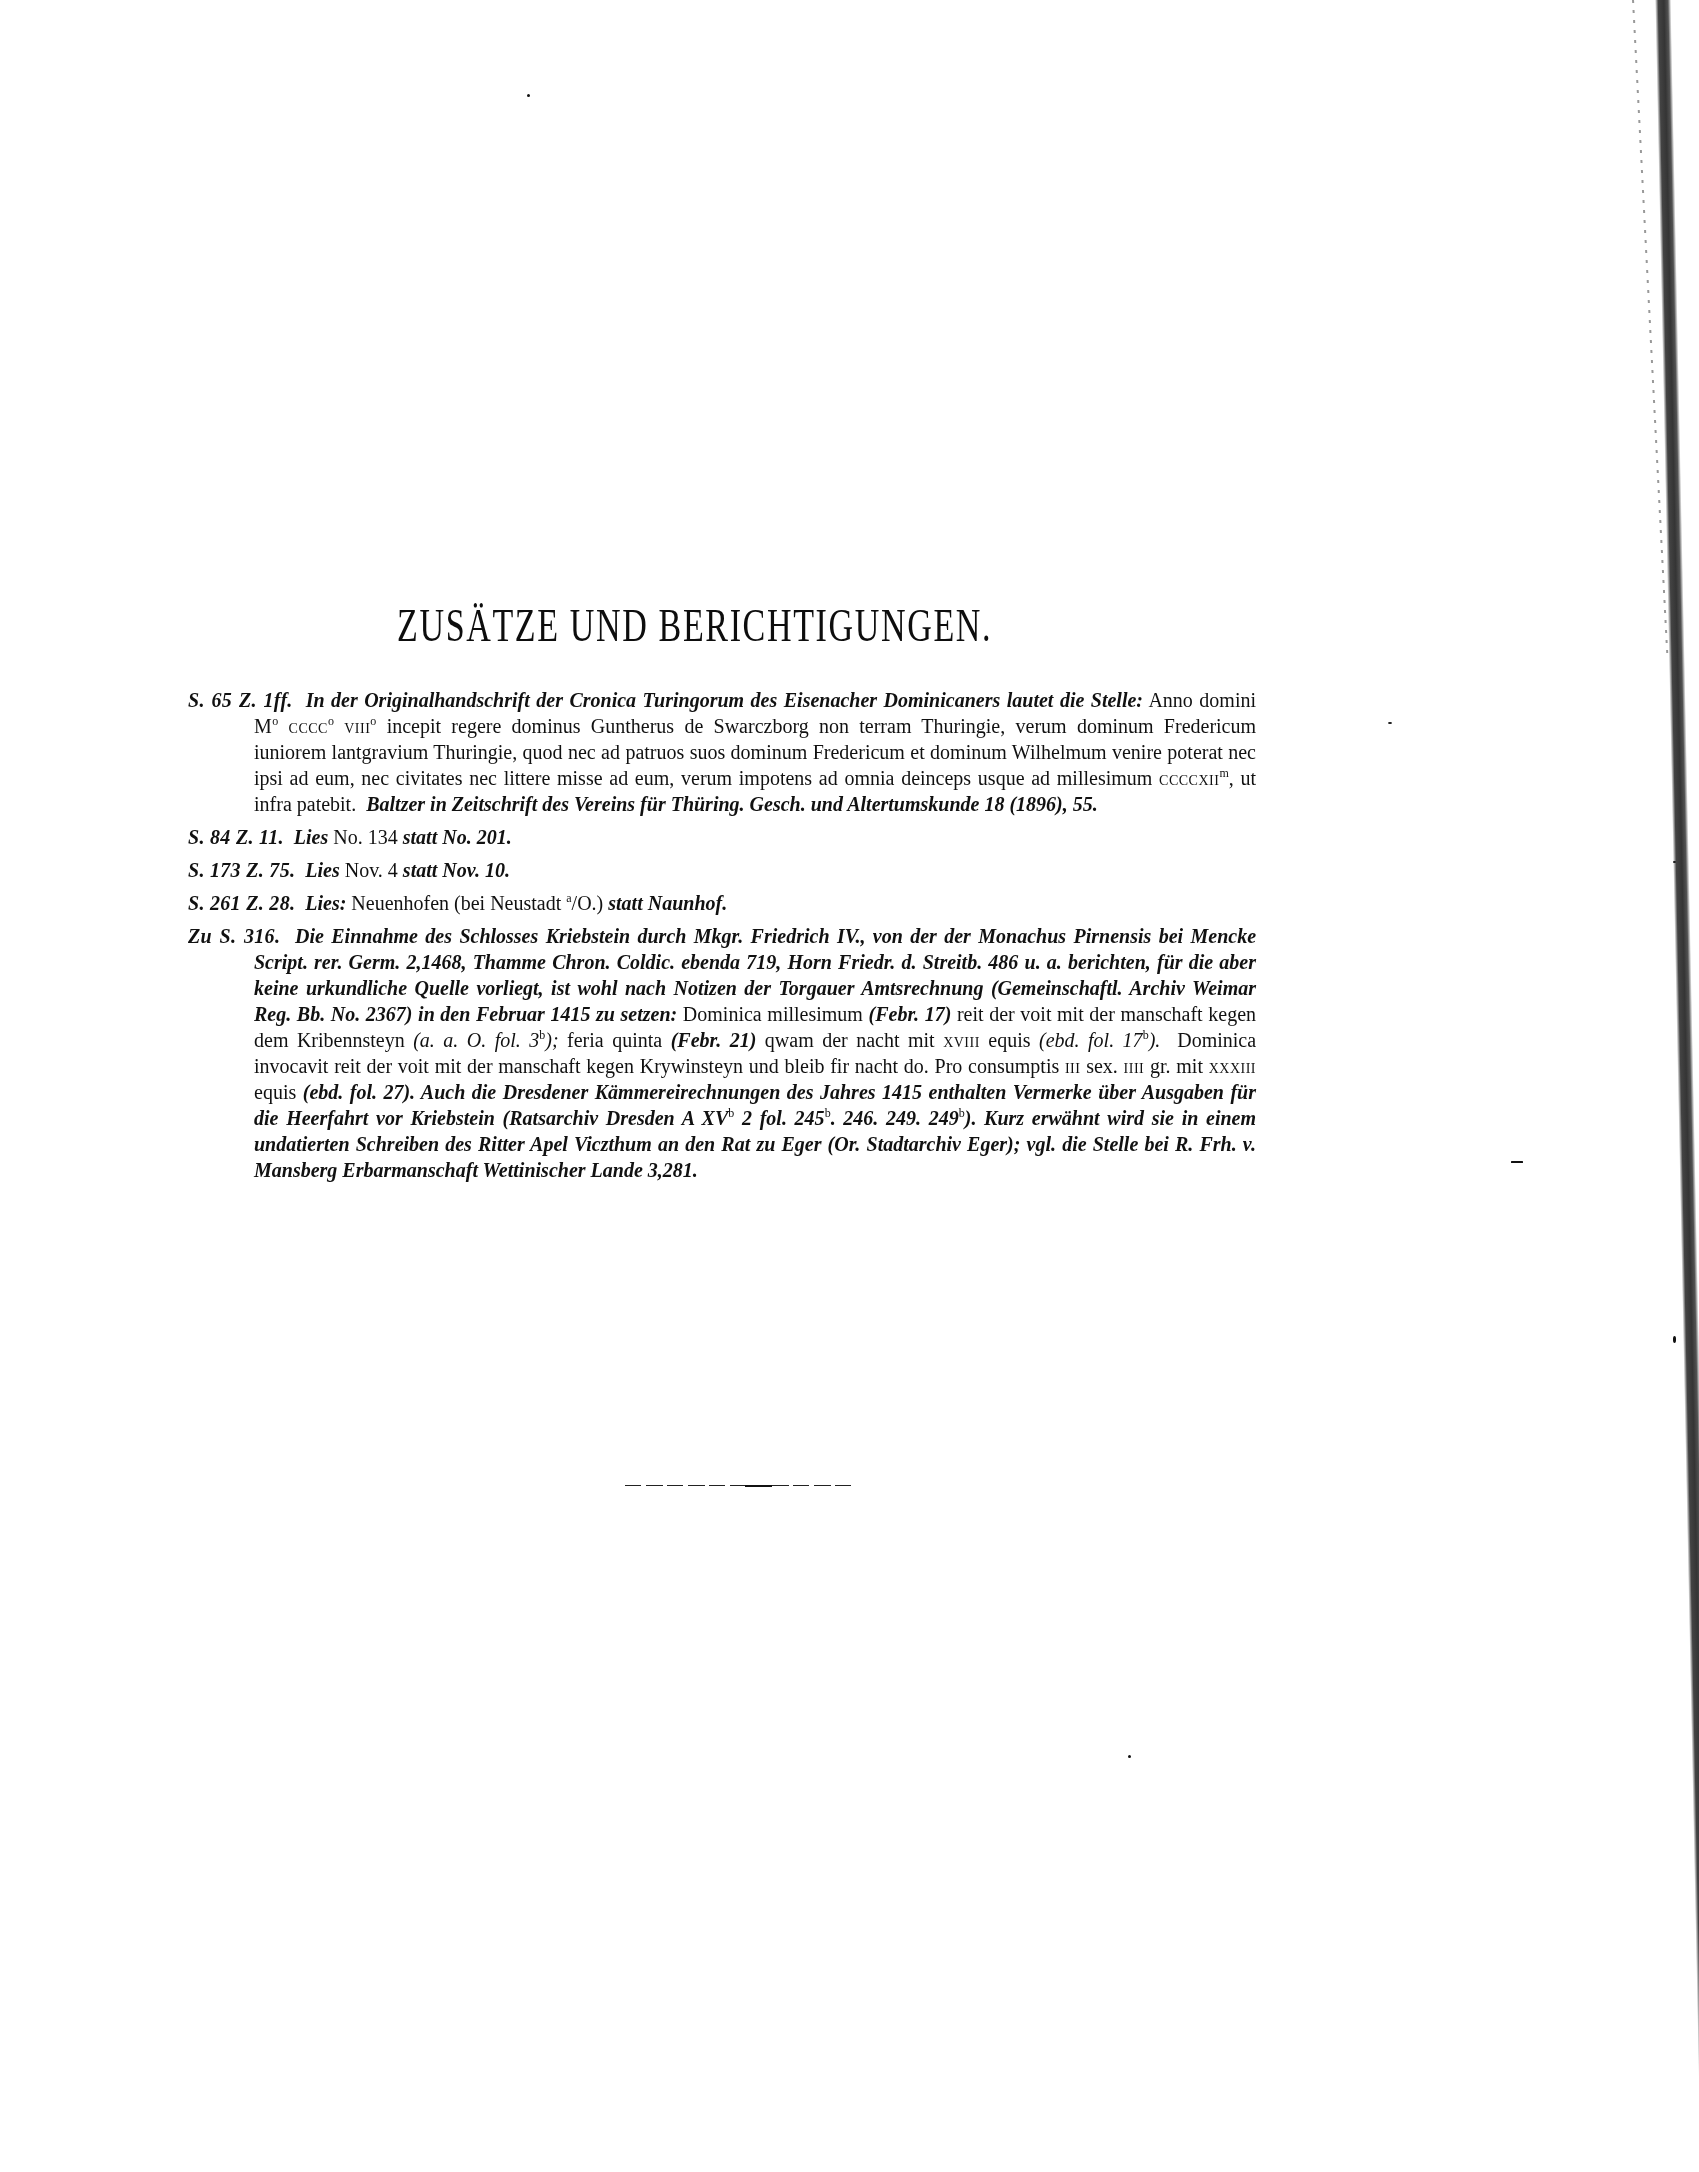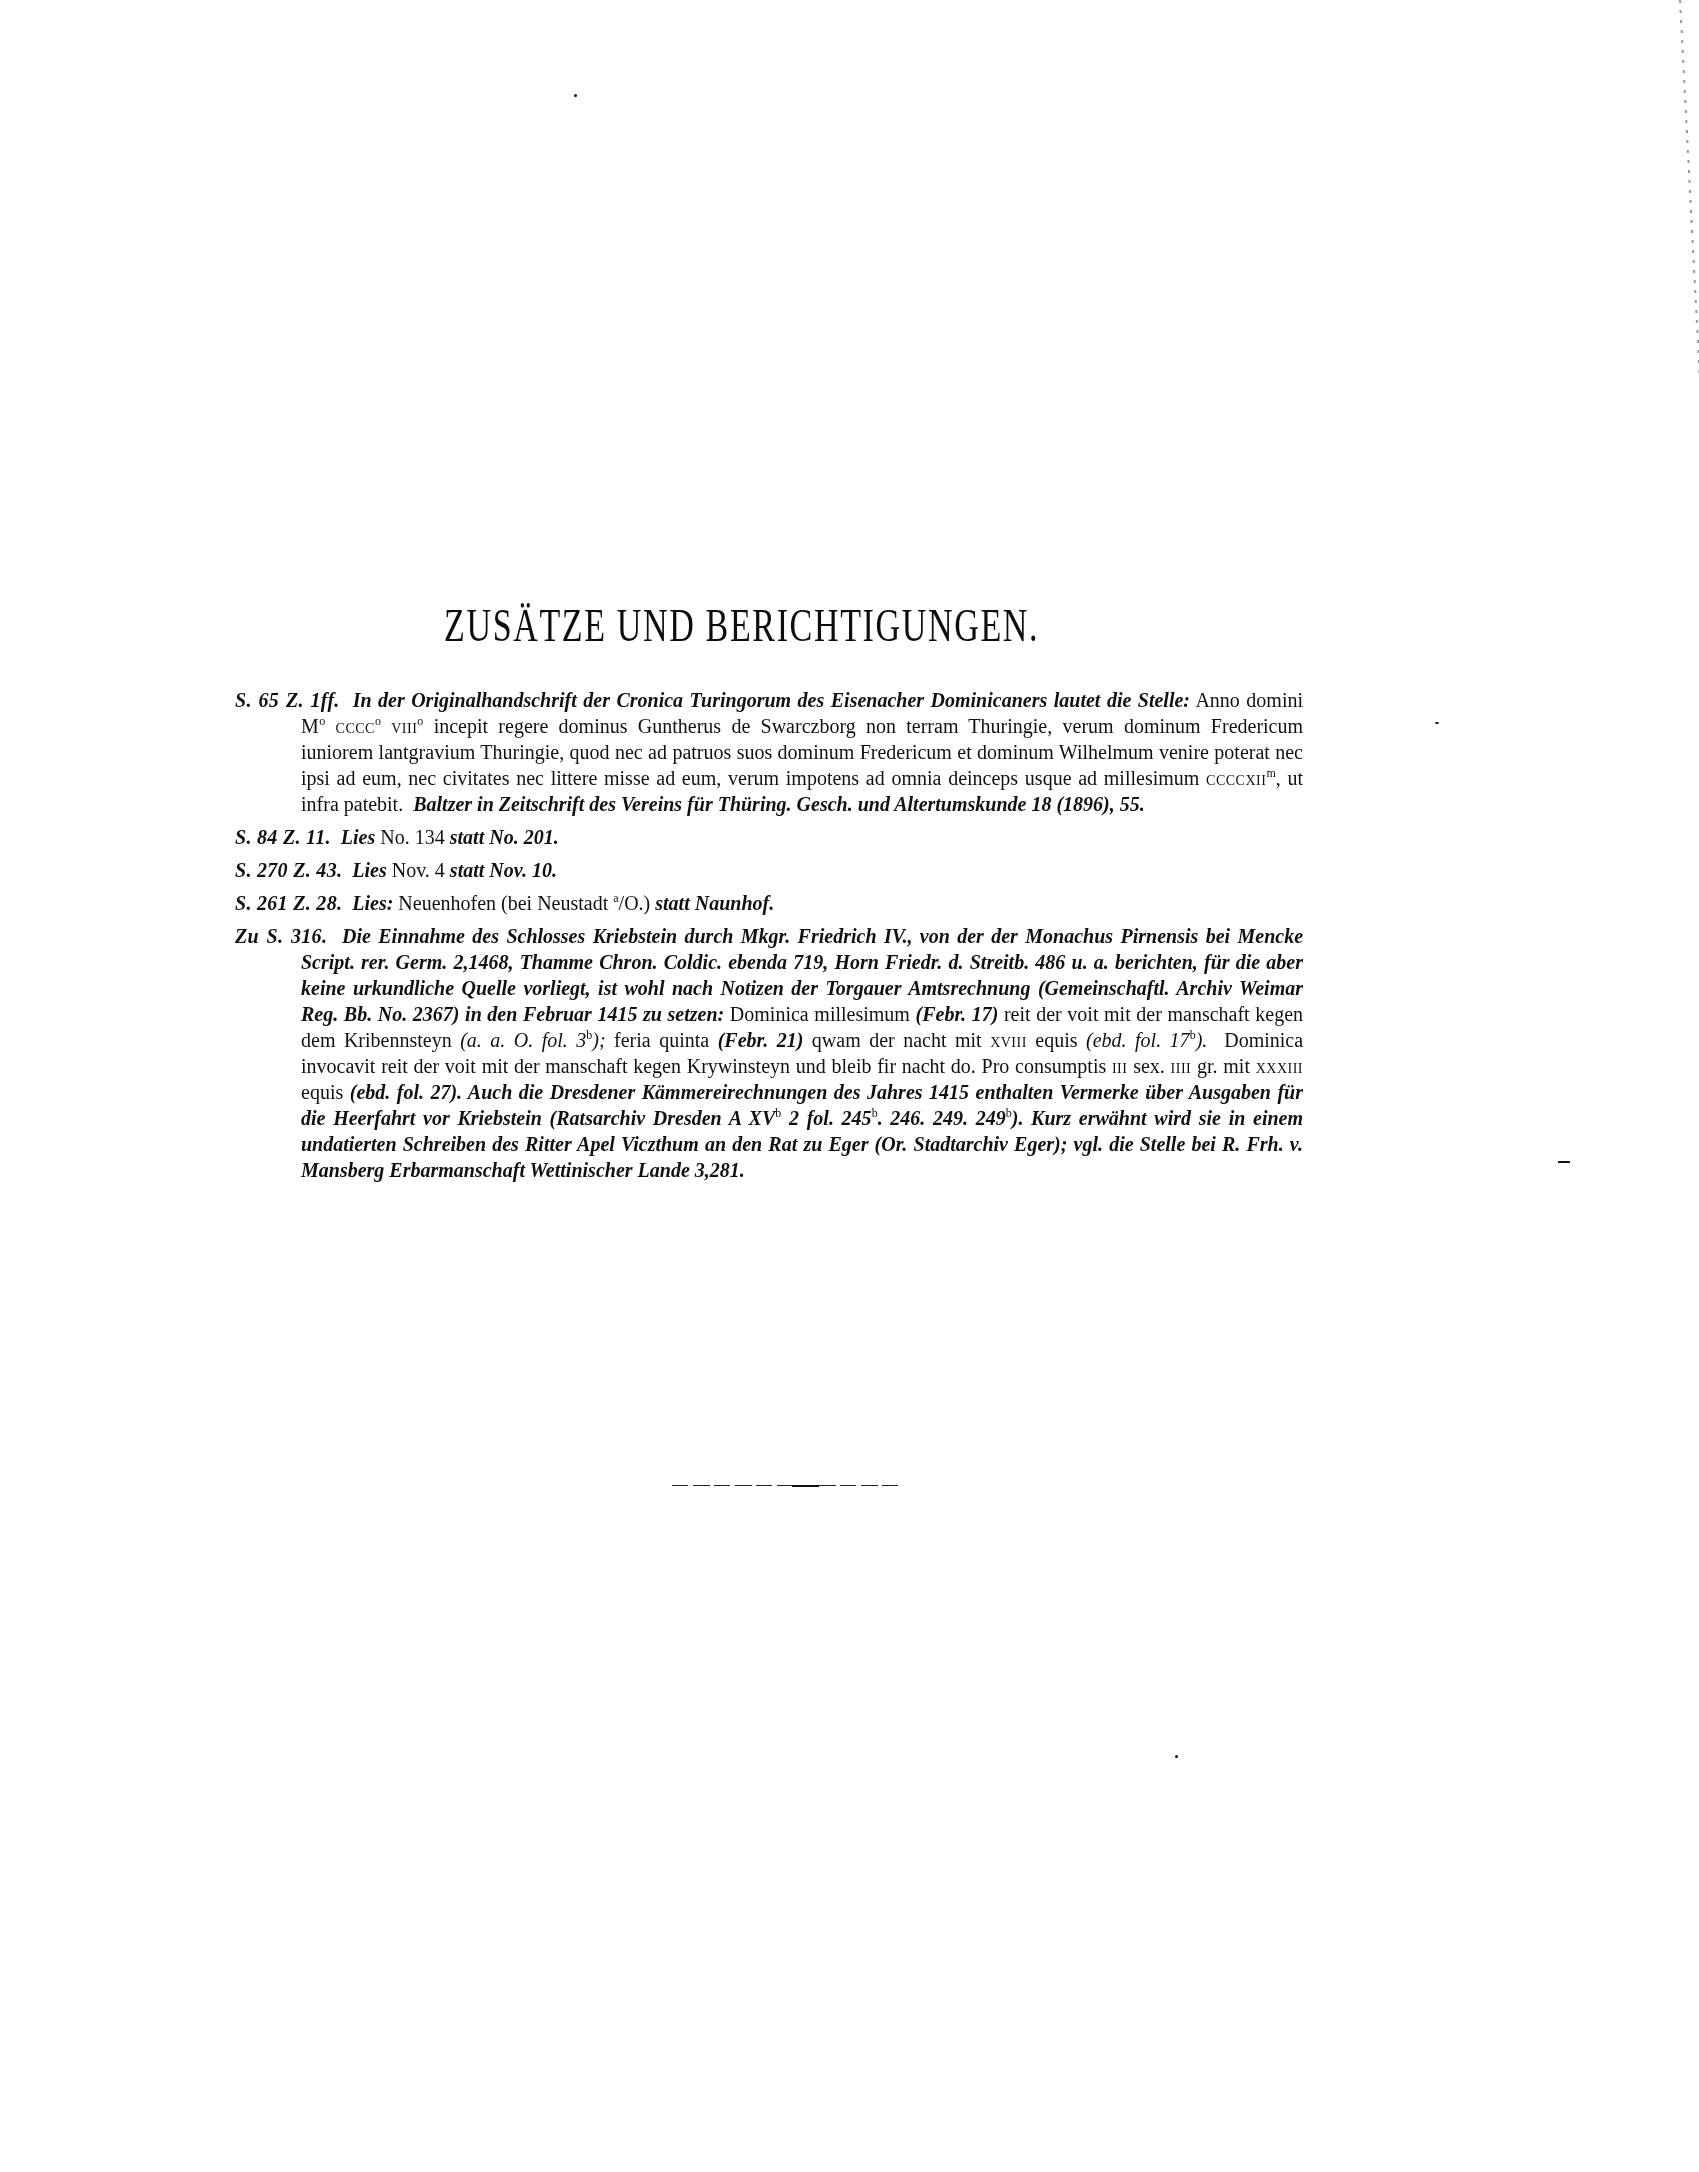--- a/index.html
+++ b/index.html
@@ -13,21 +13,20 @@
       position: relative;
       overflow: hidden;
       font-family: "Liberation Serif", "DejaVu Serif", serif;
       color: #111111;
     }
     .page {
       position: absolute;
       left: 0; top: 0;
       width: 1376px;
       height: 2172px;
-      margin-left: 47px;
     }
     .speck {
       position: absolute;
       background: #111;
       border-radius: 50%;
     }
     .title {
       position: absolute;
       left: 397px;
       top: 567px;
@@ -149,21 +148,21 @@
 
     <div class="entry">
       <span class="ref">S. 84 Z. 11.</span>&nbsp;
       <span class="itb">Lies</span>
       <span>No. 134</span>
       <span class="itb">statt</span>
       <span class="itb">No. 201.</span>
     </div>
 
     <div class="entry">
-      <span class="ref">S. 270 Z. 43.</span>&nbsp;
+      <span class="ref">S. 173 Z. 75.</span>&nbsp;
       <span class="itb">Lies</span>
       <span>Nov. 4</span>
       <span class="itb">statt</span>
       <span class="itb">Nov. 10.</span>
     </div>
 
     <div class="entry">
       <span class="ref">S. 261 Z. 28.</span>&nbsp;
       <span class="itb">Lies:</span>
       <span>Neuenhofen (bei Neustadt</span>

